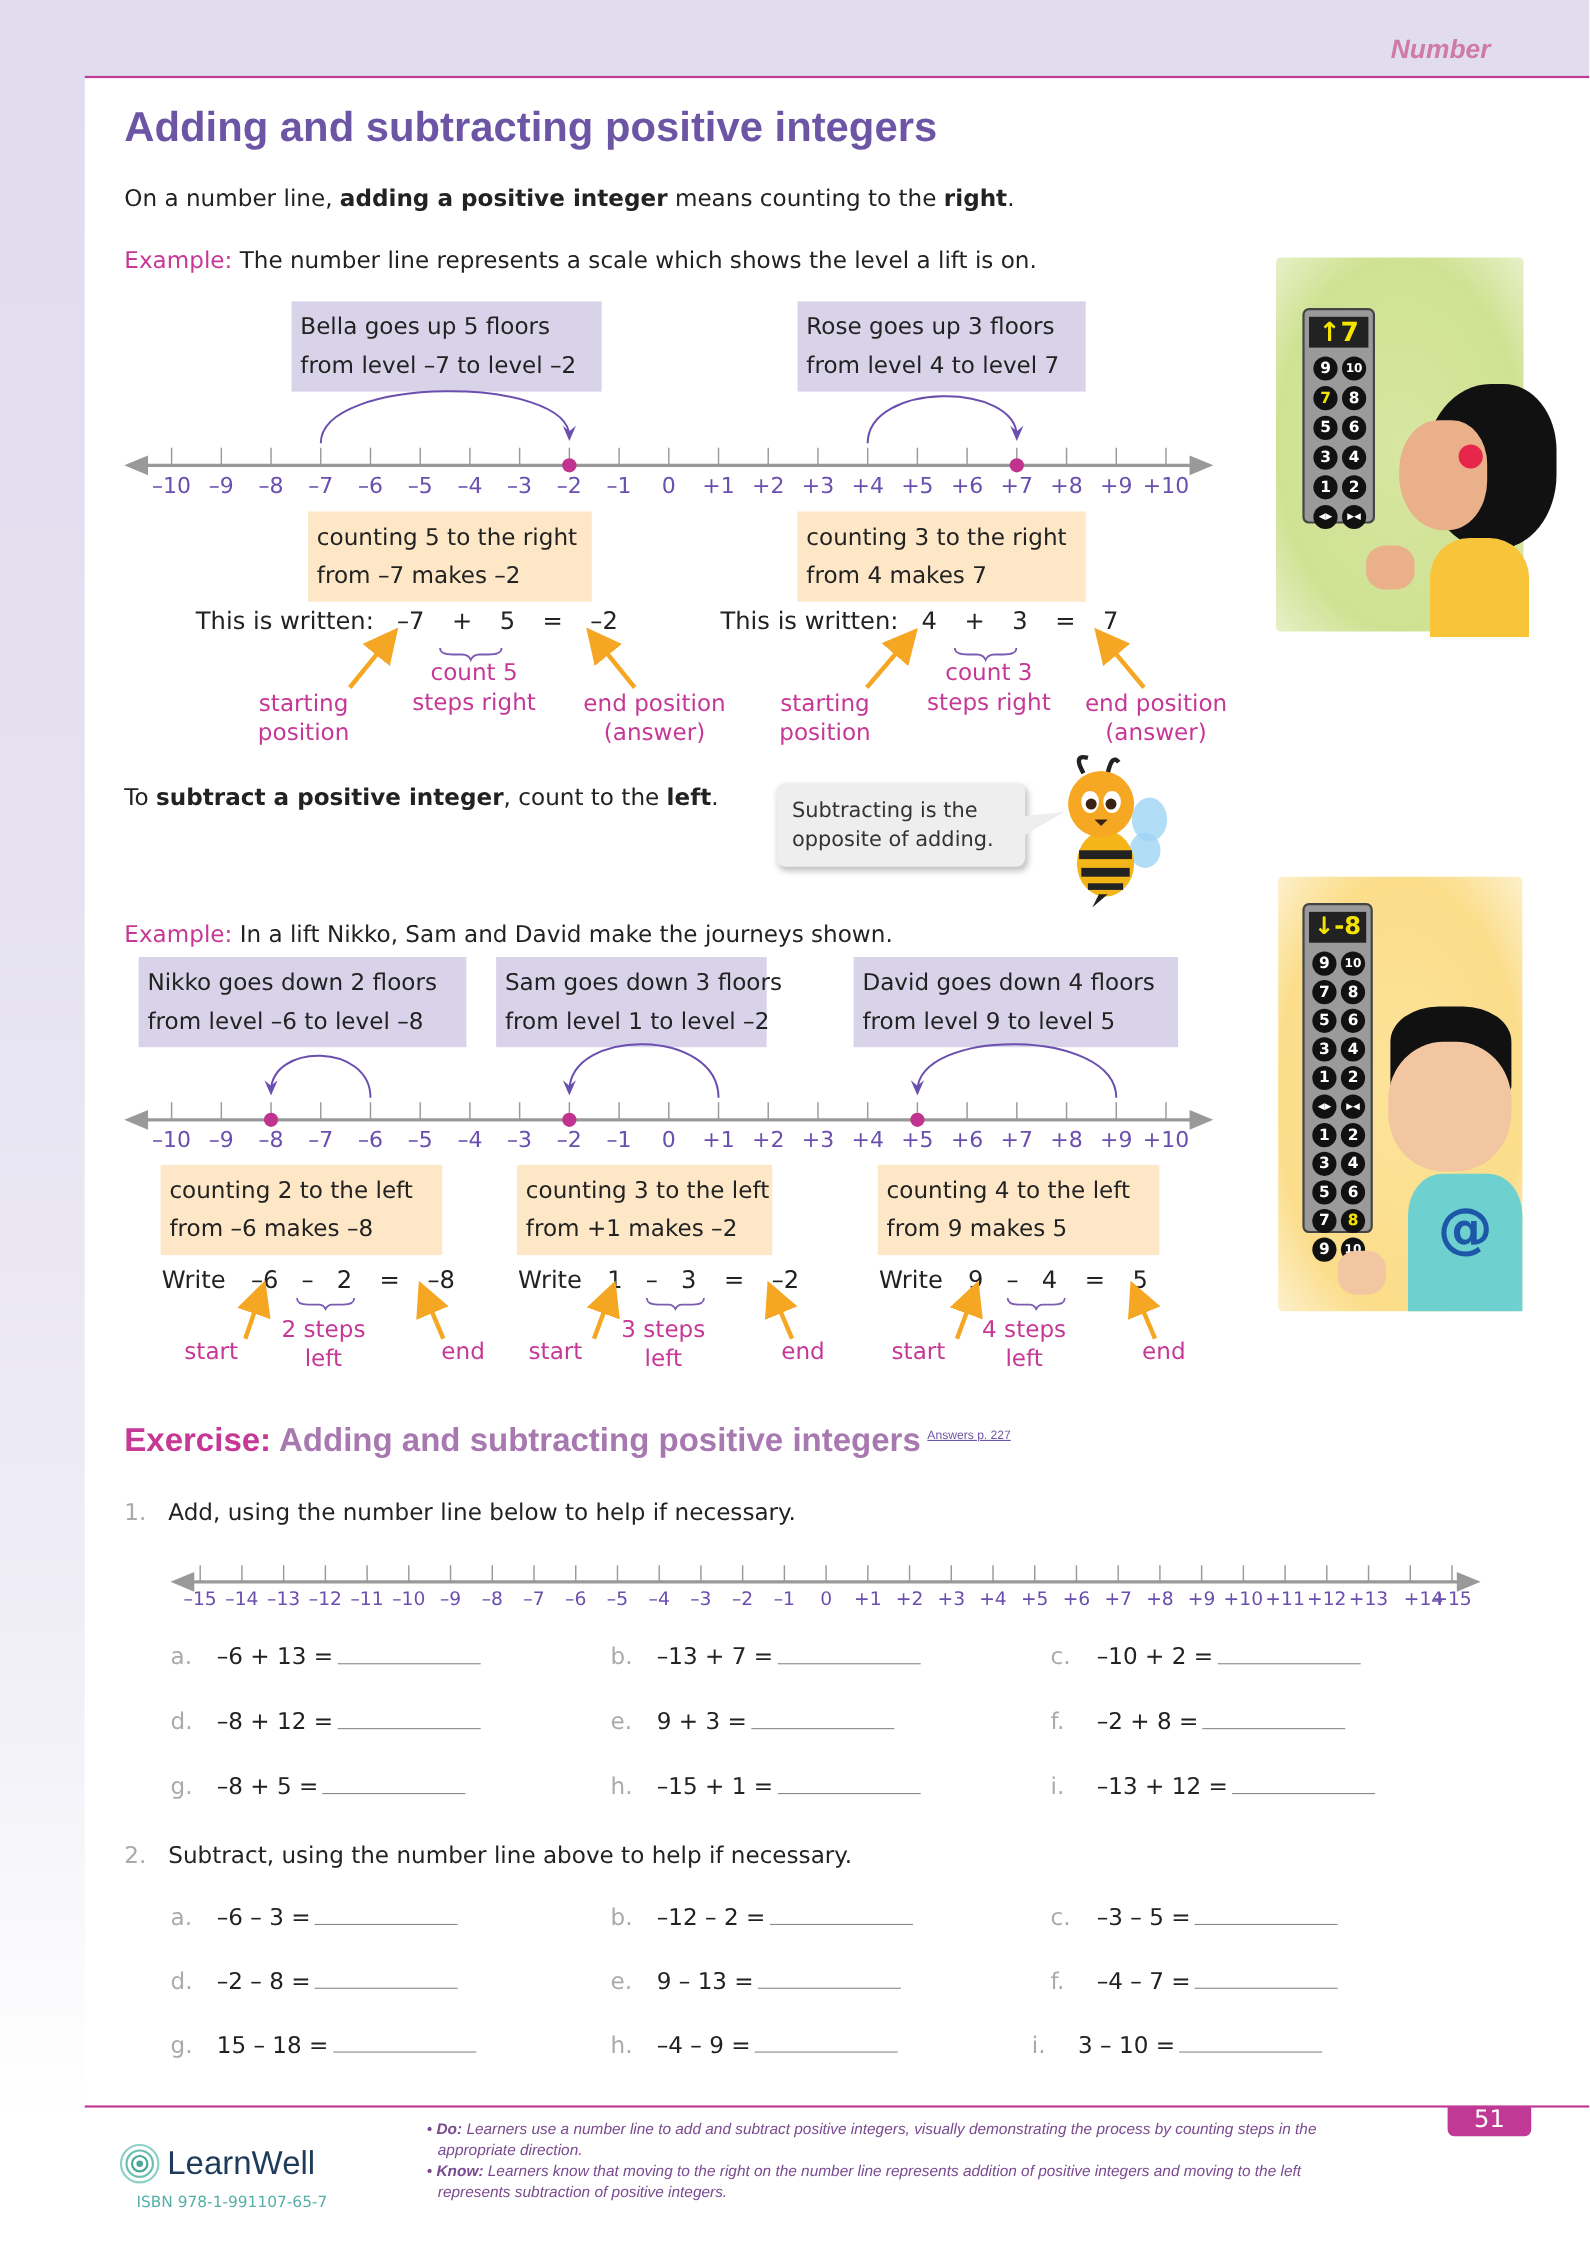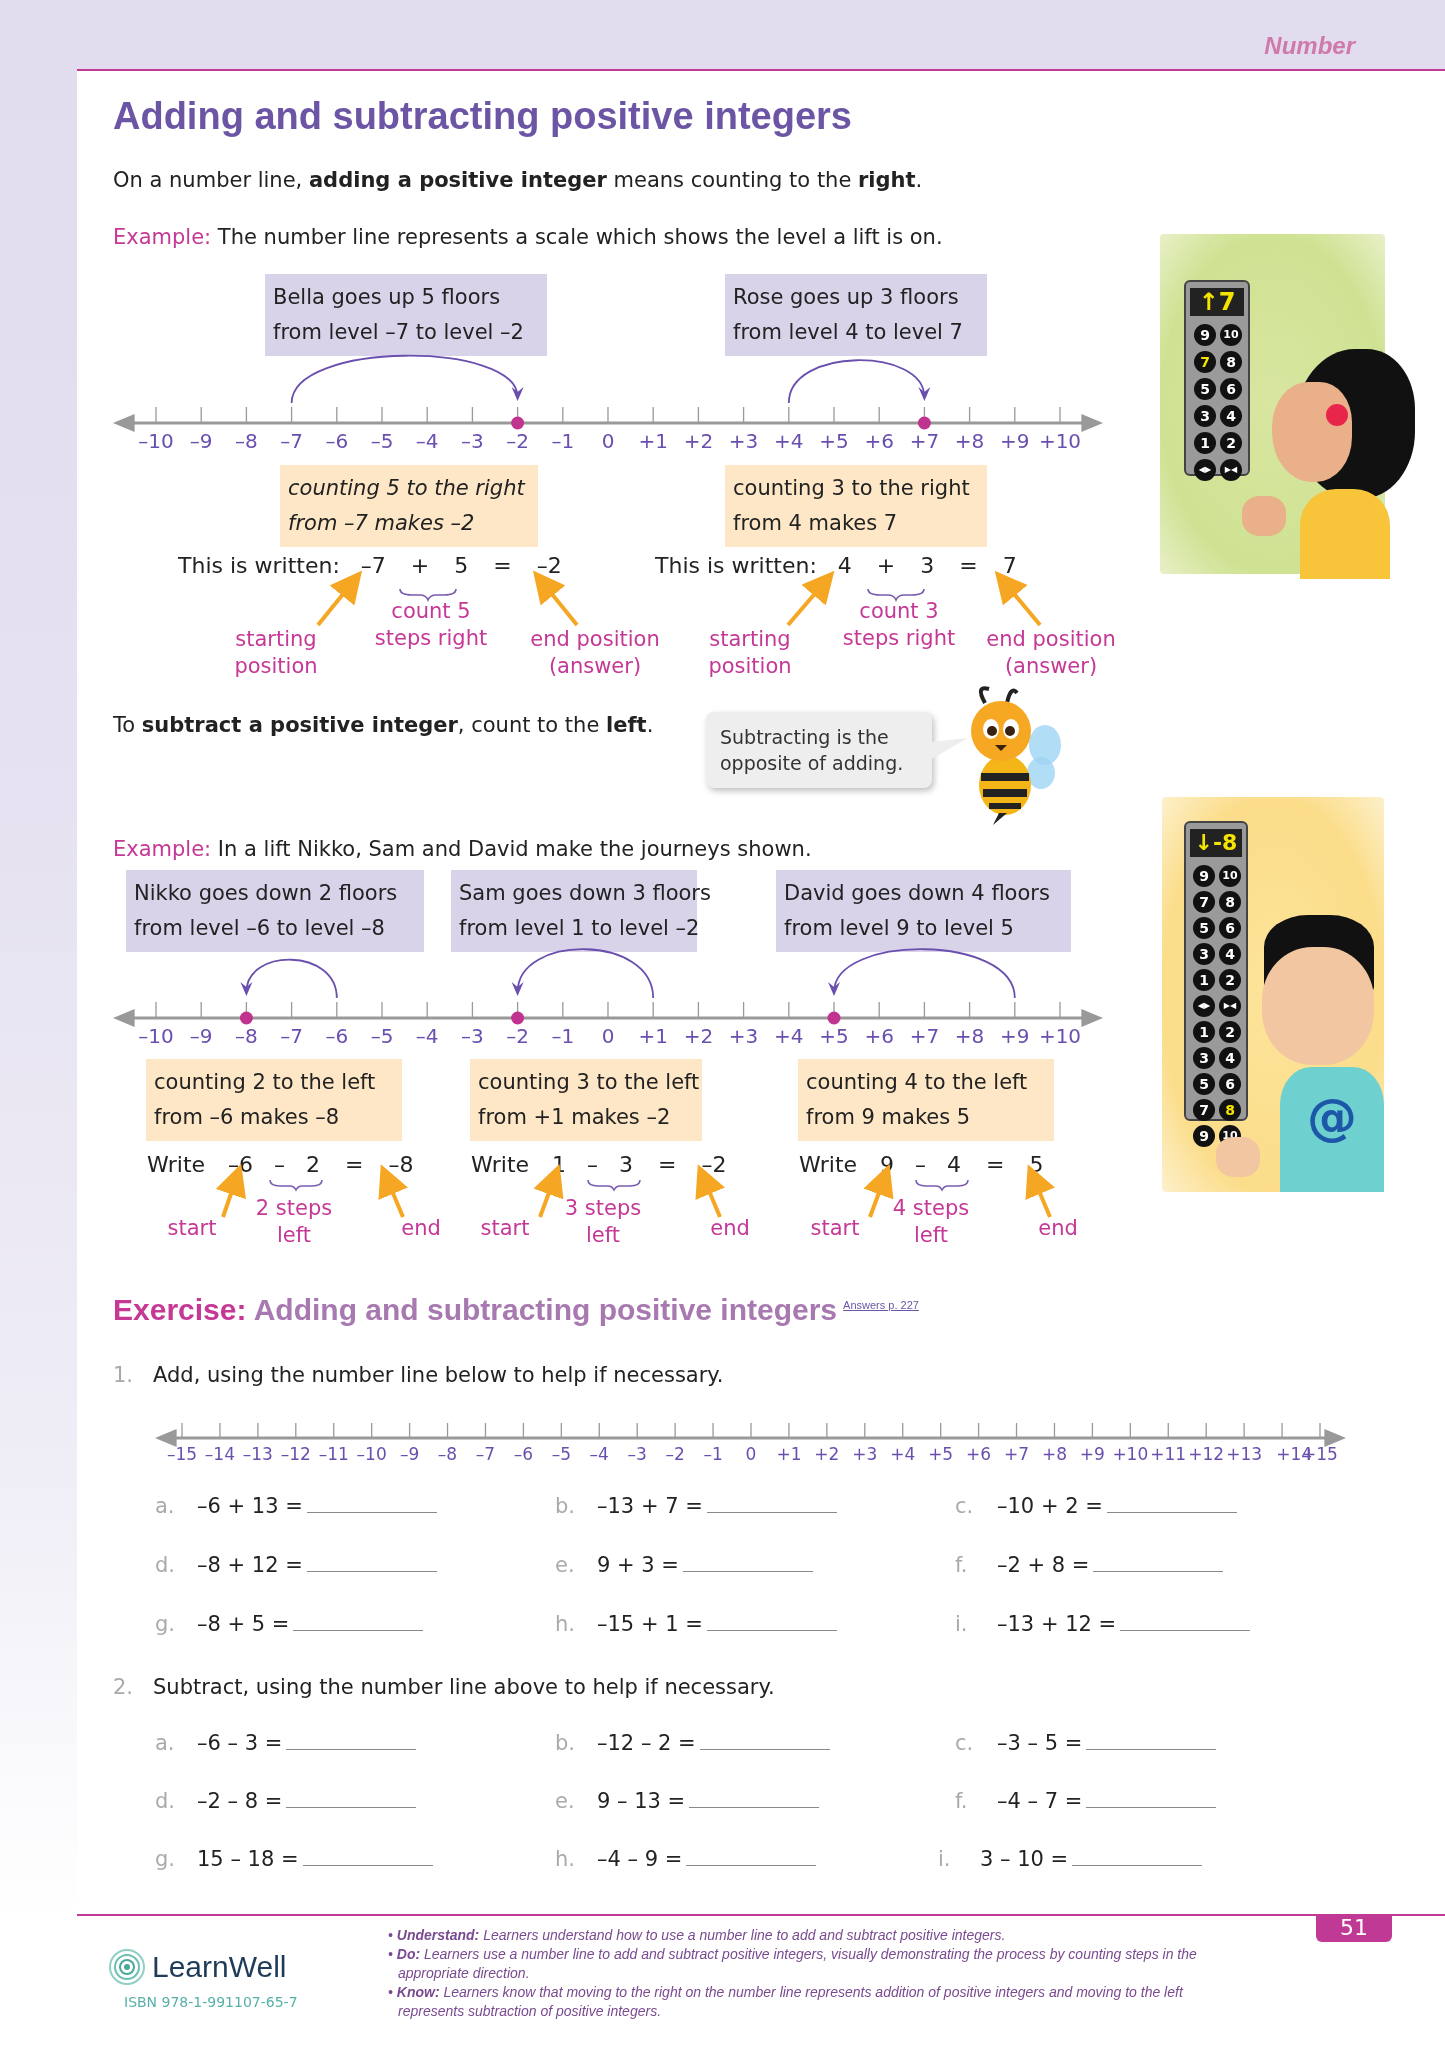--- a/index.html
+++ b/index.html
@@ -175,21 +175,21 @@
     <div style="position: absolute; left: 713.6px; top: 429px; width: 60px; text-align: center; color: rgb(106, 79, 174); font-size: 20px; white-space: nowrap;">+3</div>
     <div style="position: absolute; left: 758.8px; top: 429px; width: 60px; text-align: center; color: rgb(106, 79, 174); font-size: 20px; white-space: nowrap;">+4</div>
     <div style="position: absolute; left: 804px; top: 429px; width: 60px; text-align: center; color: rgb(106, 79, 174); font-size: 20px; white-space: nowrap;">+5</div>
     <div style="position: absolute; left: 849.2px; top: 429px; width: 60px; text-align: center; color: rgb(106, 79, 174); font-size: 20px; white-space: nowrap;">+6</div>
     <div style="position: absolute; left: 894.4px; top: 429px; width: 60px; text-align: center; color: rgb(106, 79, 174); font-size: 20px; white-space: nowrap;">+7</div>
     <div style="position: absolute; left: 939.6px; top: 429px; width: 60px; text-align: center; color: rgb(106, 79, 174); font-size: 20px; white-space: nowrap;">+8</div>
     <div style="position: absolute; left: 984.8px; top: 429px; width: 60px; text-align: center; color: rgb(106, 79, 174); font-size: 20px; white-space: nowrap;">+9</div>
     <div style="position: absolute; left: 1030px; top: 429px; width: 60px; text-align: center; color: rgb(106, 79, 174); font-size: 20px; white-space: nowrap;">+10</div>
   </div>
 
-<div class="box-peach" style="left:280px; top:465px; width:258px;font-style:italic;">
+<div class="box-peach" style="left:280px; top:465px; width:258px;">
   <div>counting 5 to the right</div>
   <div>from –7 makes –2</div>
 </div>
 <div class="box-peach" style="left:725px; top:465px; width:262px;">
   <div>counting 3 to the right</div>
   <div>from 4 makes 7</div>
 </div>
 
 <div class="abs eq" style="left:178px; top:553px;">
   <span>This is written:</span>
@@ -610,16 +610,15 @@
   <svg width="38" height="38" style="position:relative;">
     <circle cx="19" cy="19" r="17" fill="none" stroke="#8fd0c4" stroke-width="2"></circle>
     <circle cx="19" cy="19" r="12" fill="none" stroke="#6cc0b2" stroke-width="2"></circle>
     <circle cx="19" cy="19" r="7" fill="none" stroke="#4aa899" stroke-width="2"></circle>
     <circle cx="19" cy="19" r="3" fill="#4aa899"></circle>
   </svg>
   <span class="logo-text">LearnWell</span>
 </div>
 <div class="isbn">ISBN 978-1-991107-65-7</div>
 <ul class="outcomes">
-  <li>• <b>Understand:</b><span> Learners understand how to use a number line to add and subtract positive integers.</span></li>
   <li>• <b>Do:</b><span> Learners use a number line to add and subtract positive integers, visually demonstrating the process by counting steps in the appropriate direction.</span></li>
   <li>• <b>Know:</b><span> Learners know that moving to the right on the number line represents addition of positive integers and moving to the left represents subtraction of positive integers.</span></li>
 </ul>
 
 </body></html>

